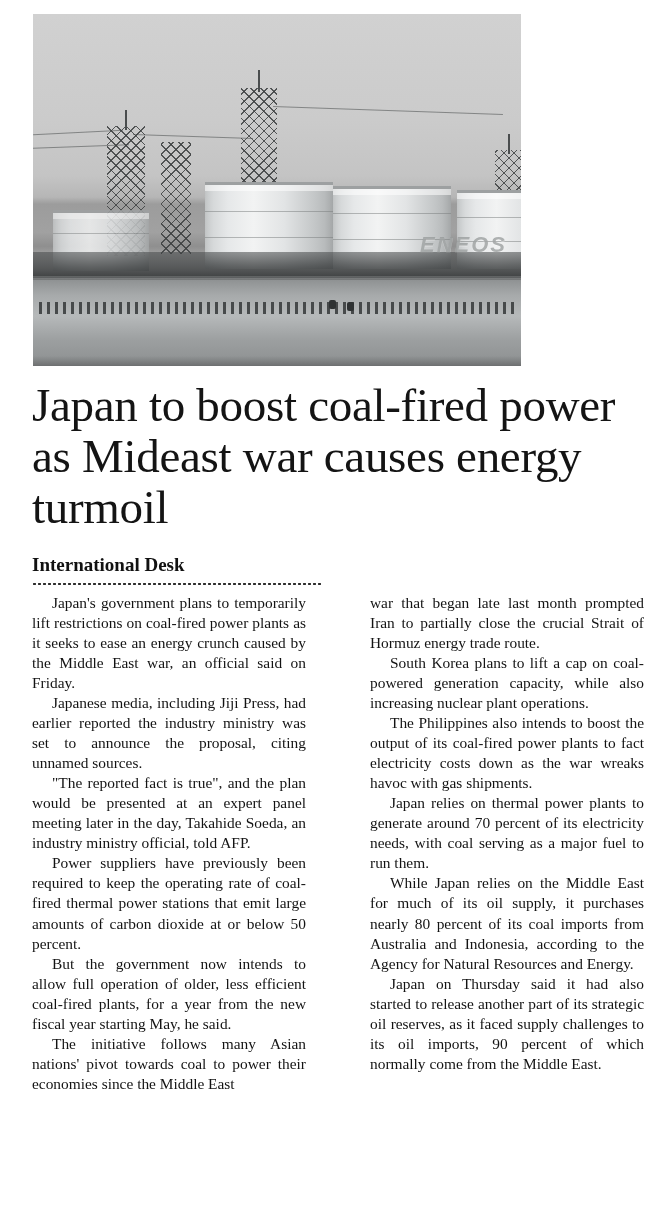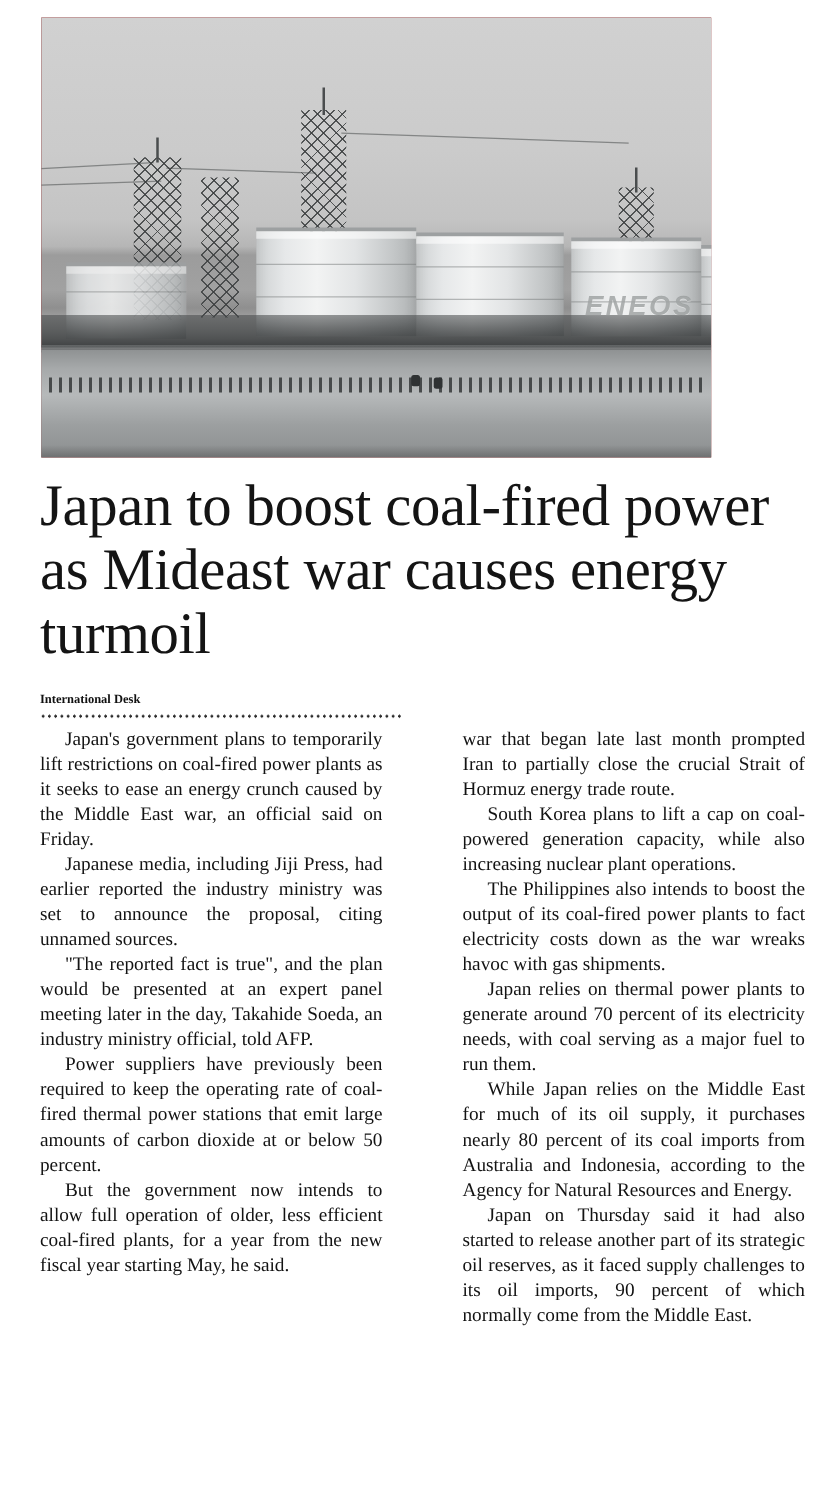--- a/index.html
+++ b/index.html
@@ -17,25 +17,25 @@
   .page {
     width: 653px;
     height: 1206px;
     position: relative;
     box-sizing: border-box;
     padding: 14px 22px 10px 32px;
   }
 
   
   .photo-wrap {
-    width: 536px;
+    width: 488px;
     height: 352px;
     position: relative;
     overflow: hidden;
-    background: #7f1d1d;
+    background: #701a75;
     margin-left: 1px;
   }
   .photo {
     position: absolute;
     inset: 0;
     
     background:
       linear-gradient(to bottom,
         #cfd2d3 0%,
         #c9cccd 30%,
@@ -155,21 +155,21 @@
     color: #141414;
     max-width: 612px;
   }
 
   
   .byline {
     margin-top: 22px;
     width: 290px;
     font-family: "Liberation Serif", serif;
     font-weight: bold;
-    font-size: 10px;
+    font-size: 19px;
     color: #111;
   }
   .dotted-rule {
     width: 290px;
     height: 6px;
     margin-top: 5px;
     background-image: radial-gradient(circle, #2a2a2a 1.1px, transparent 1.3px);
     background-size: 5px 6px;
     background-repeat: repeat-x;
   }
@@ -258,20 +258,21 @@
   <div class="byline">International Desk</div>
   <div class="dotted-rule"></div>
 
   <div class="columns">
     <div class="col col-left">
       <p class="indent">Japan's government plans to temporarily lift restrictions on coal-fired power plants as it seeks to ease an energy crunch caused by the Middle East war, an official said on Friday.</p>
       <p class="indent">Japanese media, including Jiji Press, had earlier reported the industry ministry was set to announce the proposal, citing unnamed sources.</p>
       <p class="indent">"The reported fact is true", and the plan would be presented at an expert panel meeting later in the day, Takahide Soeda, an industry ministry official, told AFP.</p>
       <p class="indent">Power suppliers have previously been required to keep the operating rate of coal-fired thermal power stations that emit large amounts of carbon dioxide at or below 50 percent.</p>
       <p class="indent">But the government now intends to allow full operation of older, less efficient coal-fired plants, for a year from the new fiscal year starting May, he said.</p>
+      <p class="indent">The initiative follows many Asian nations' pivot towards coal to power their economies since the Middle East</p>
     </div>
     <div class="col col-right">
       <p class="first-line">war that began late last month prompted Iran to partially close the crucial Strait of Hormuz energy trade route.</p>
       <p class="indent">South Korea plans to lift a cap on coal-powered generation capacity, while also increasing nuclear plant operations.</p>
       <p class="indent">The Philippines also intends to boost the output of its coal-fired power plants to fact electricity costs down as the war wreaks havoc with gas shipments.</p>
       <p class="indent">Japan relies on thermal power plants to generate around 70 percent of its electricity needs, with coal serving as a major fuel to run them.</p>
       <p class="indent">While Japan relies on the Middle East for much of its oil supply, it purchases nearly 80 percent of its coal imports from Australia and Indonesia, according to the Agency for Natural Resources and Energy.</p>
       <p class="indent">Japan on Thursday said it had also started to release another part of its strategic oil reserves, as it faced supply challenges to its oil imports, 90 percent of which normally come from the Middle East.</p>
     </div>
   </div>

